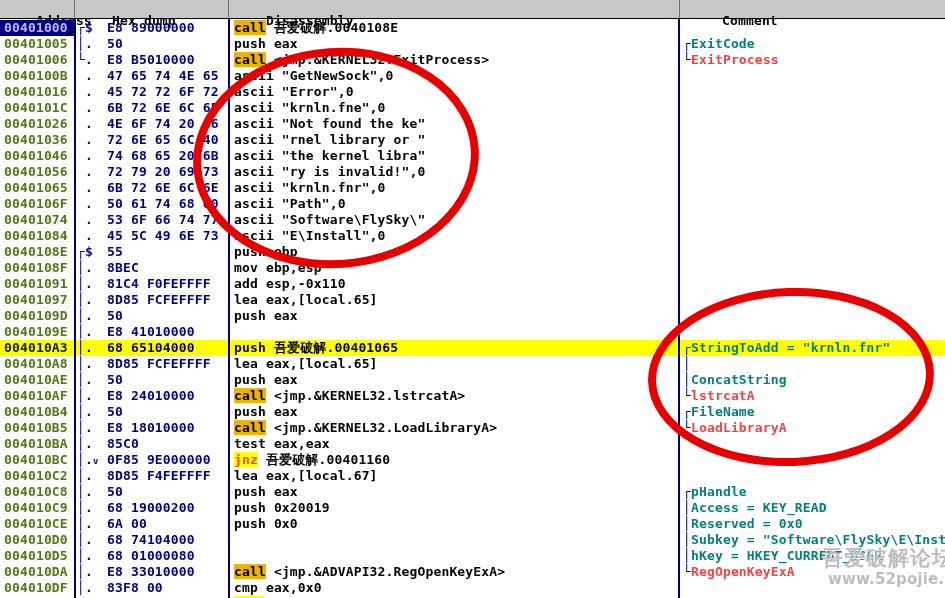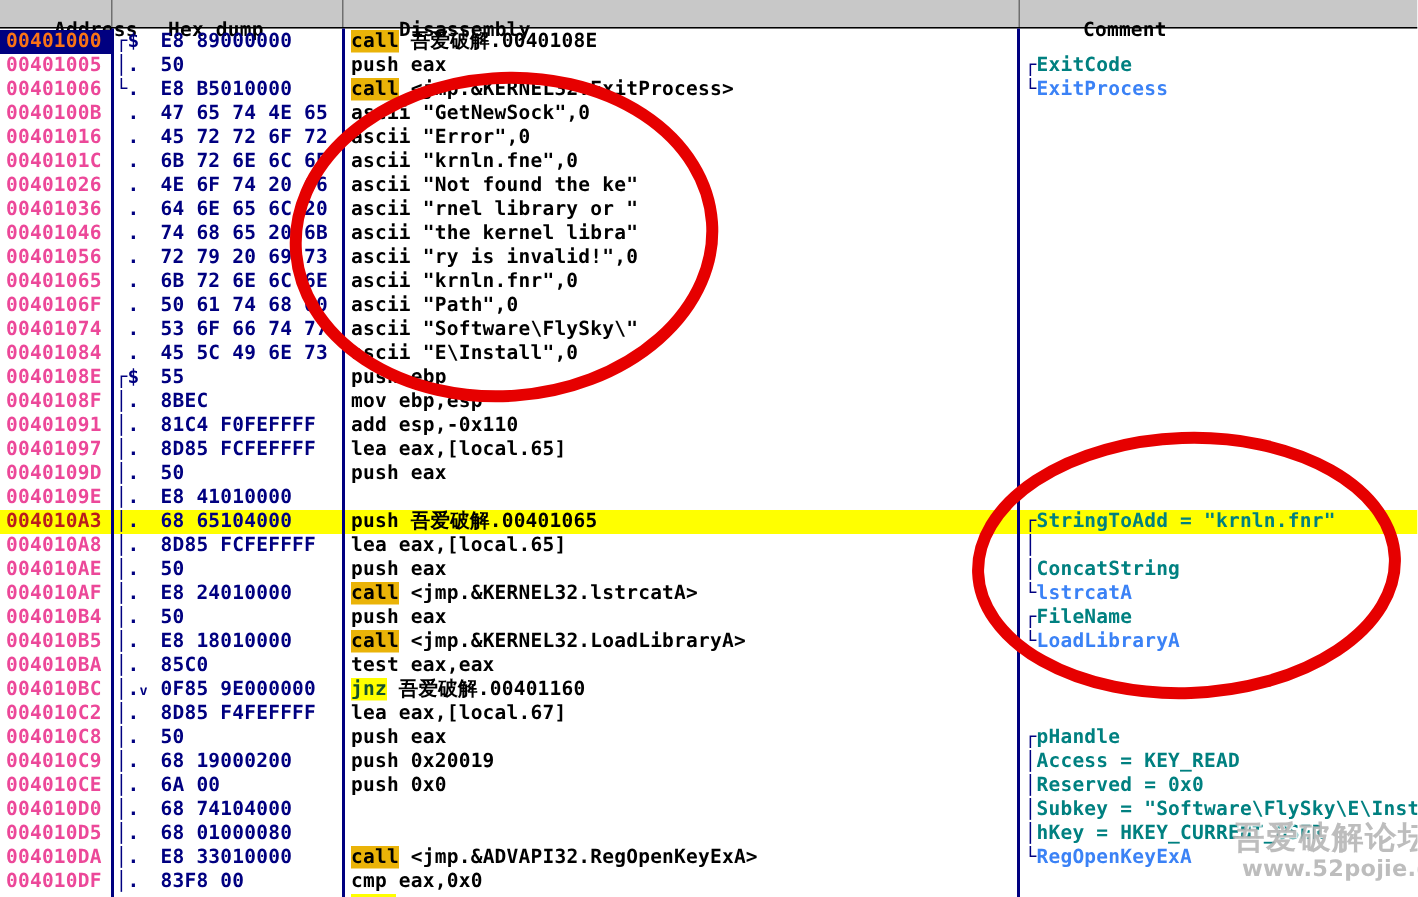--- a/index.html
+++ b/index.html
@@ -13,34 +13,34 @@
     position:absolute;left:0;top:0;width:945px;height:18px;
     background:#c8c8c8;border-bottom:1px solid #000;
   }
   .hdr-cell{position:absolute;top:13px;height:16px;color:#000;white-space:pre;margin-left:32px;}
   .hdr-sep{position:absolute;top:0;width:1px;height:18px;background:#6f6f6f;}
   
   #rows{position:absolute;left:0;top:20px;width:945px;}
   .row{position:relative;width:945px;height:16px;white-space:pre;}
   .row.hl{background:#ffff00;}
   .cell{position:absolute;top:0;height:16px;overflow:hidden;white-space:pre;}
-  .c-addr{left:0;width:74px;padding-left:4px;box-sizing:border-box;color:#ec4899;}
-  .row.hl .c-addr{color:#b91c1c;}
-  .c-addr.sel{background:#000080;color:#f97316;}
+  .c-addr{left:0;width:74px;padding-left:4px;box-sizing:border-box;color:#4d7c0f;}
+  .row.hl .c-addr{color:#0f172a;}
+  .c-addr.sel{background:#000080;color:#c4b5fd;}
   .c-hex{left:75px;width:153px;color:#000080;}
   .c-hex .pfx{position:absolute;left:2px;top:0;}
   .c-hex .bytes{position:absolute;left:32px;top:0;}
   .jmark{font-size:9px;}
   .c-dis{left:230px;width:449px;padding-left:4px;box-sizing:border-box;color:#000000;}
   .seg-call{background:#eab308;color:#000000;}
-  .seg-jnz{background:#ffff00;color:#14532d;}
+  .seg-jnz{background:#ffff00;color:#ef4444;}
   .c-com{left:681px;width:264px;color:#008080;}
   .c-com .cbr{position:absolute;left:2px;top:0;color:#000080;}
   .c-com .ctext{position:absolute;left:10px;top:0;}
-  .ctext.red{color:#3b82f6;}
+  .ctext.red{color:#ef4444;}
   .ctext.teal{color:#008080;}
   
   .vdiv{position:absolute;top:19px;width:2px;height:579px;background:#000080;z-index:4;}
   
   #ann{position:absolute;left:0;top:0;width:945px;height:598px;z-index:10;pointer-events:none;}
   
   .wm{position:absolute;z-index:6;color:rgba(172,172,172,0.8);pointer-events:none;
       font-family:"DejaVu Sans","Liberation Sans",sans-serif;font-weight:bold;
       text-shadow:1px 1px 0 rgba(255,255,255,0.9);white-space:pre;}
   .wm1{left:822px;top:547px;font-size:21px;line-height:22px;letter-spacing:1px;}
@@ -61,21 +61,21 @@
 </div>
 
 <div id="rows">
     <div class="row"><div class="cell c-addr sel">00401000</div><div class="cell c-hex"><span class="pfx">┌$</span><span class="bytes">E8 89000000</span></div><div class="cell c-dis"><span class="seg-call">call</span><span> 吾爱破解.0040108E</span></div><div class="cell c-com"></div></div>
     <div class="row"><div class="cell c-addr">00401005</div><div class="cell c-hex"><span class="pfx">│.</span><span class="bytes">50</span></div><div class="cell c-dis"><span>push eax</span></div><div class="cell c-com"><span class="cbr">┌</span><span class="ctext teal">ExitCode</span></div></div>
     <div class="row"><div class="cell c-addr">00401006</div><div class="cell c-hex"><span class="pfx">└.</span><span class="bytes">E8 B5010000</span></div><div class="cell c-dis"><span class="seg-call">call</span><span> &lt;jmp.&amp;KERNEL32.ExitProcess&gt;</span></div><div class="cell c-com"><span class="cbr">└</span><span class="ctext red">ExitProcess</span></div></div>
     <div class="row"><div class="cell c-addr">0040100B</div><div class="cell c-hex"><span class="pfx"> .</span><span class="bytes">47 65 74 4E 65</span></div><div class="cell c-dis"><span>ascii "GetNewSock",0</span></div><div class="cell c-com"></div></div>
     <div class="row"><div class="cell c-addr">00401016</div><div class="cell c-hex"><span class="pfx"> .</span><span class="bytes">45 72 72 6F 72</span></div><div class="cell c-dis"><span>ascii "Error",0</span></div><div class="cell c-com"></div></div>
     <div class="row"><div class="cell c-addr">0040101C</div><div class="cell c-hex"><span class="pfx"> .</span><span class="bytes">6B 72 6E 6C 6E</span></div><div class="cell c-dis"><span>ascii "krnln.fne",0</span></div><div class="cell c-com"></div></div>
     <div class="row"><div class="cell c-addr">00401026</div><div class="cell c-hex"><span class="pfx"> .</span><span class="bytes">4E 6F 74 20 66</span></div><div class="cell c-dis"><span>ascii "Not found the ke"</span></div><div class="cell c-com"></div></div>
-    <div class="row"><div class="cell c-addr">00401036</div><div class="cell c-hex"><span class="pfx"> .</span><span class="bytes">64 6E 65 6C 20</span></div><div class="cell c-dis"><span>ascii "rnel library or "</span></div><div class="cell c-com"></div></div>
+    <div class="row"><div class="cell c-addr">00401036</div><div class="cell c-hex"><span class="pfx"> .</span><span class="bytes">72 6E 65 6C 40</span></div><div class="cell c-dis"><span>ascii "rnel library or "</span></div><div class="cell c-com"></div></div>
     <div class="row"><div class="cell c-addr">00401046</div><div class="cell c-hex"><span class="pfx"> .</span><span class="bytes">74 68 65 20 6B</span></div><div class="cell c-dis"><span>ascii "the kernel libra"</span></div><div class="cell c-com"></div></div>
     <div class="row"><div class="cell c-addr">00401056</div><div class="cell c-hex"><span class="pfx"> .</span><span class="bytes">72 79 20 69 73</span></div><div class="cell c-dis"><span>ascii "ry is invalid!",0</span></div><div class="cell c-com"></div></div>
     <div class="row"><div class="cell c-addr">00401065</div><div class="cell c-hex"><span class="pfx"> .</span><span class="bytes">6B 72 6E 6C 6E</span></div><div class="cell c-dis"><span>ascii "krnln.fnr",0</span></div><div class="cell c-com"></div></div>
     <div class="row"><div class="cell c-addr">0040106F</div><div class="cell c-hex"><span class="pfx"> .</span><span class="bytes">50 61 74 68 00</span></div><div class="cell c-dis"><span>ascii "Path",0</span></div><div class="cell c-com"></div></div>
     <div class="row"><div class="cell c-addr">00401074</div><div class="cell c-hex"><span class="pfx"> .</span><span class="bytes">53 6F 66 74 77</span></div><div class="cell c-dis"><span>ascii "Software\FlySky\"</span></div><div class="cell c-com"></div></div>
     <div class="row"><div class="cell c-addr">00401084</div><div class="cell c-hex"><span class="pfx"> .</span><span class="bytes">45 5C 49 6E 73</span></div><div class="cell c-dis"><span>ascii "E\Install",0</span></div><div class="cell c-com"></div></div>
     <div class="row"><div class="cell c-addr">0040108E</div><div class="cell c-hex"><span class="pfx">┌$</span><span class="bytes">55</span></div><div class="cell c-dis"><span>push ebp</span></div><div class="cell c-com"></div></div>
     <div class="row"><div class="cell c-addr">0040108F</div><div class="cell c-hex"><span class="pfx">│.</span><span class="bytes">8BEC</span></div><div class="cell c-dis"><span>mov ebp,esp</span></div><div class="cell c-com"></div></div>
     <div class="row"><div class="cell c-addr">00401091</div><div class="cell c-hex"><span class="pfx">│.</span><span class="bytes">81C4 F0FEFFFF</span></div><div class="cell c-dis"><span>add esp,-0x110</span></div><div class="cell c-com"></div></div>
     <div class="row"><div class="cell c-addr">00401097</div><div class="cell c-hex"><span class="pfx">│.</span><span class="bytes">8D85 FCFEFFFF</span></div><div class="cell c-dis"><span>lea eax,[local.65]</span></div><div class="cell c-com"></div></div>

